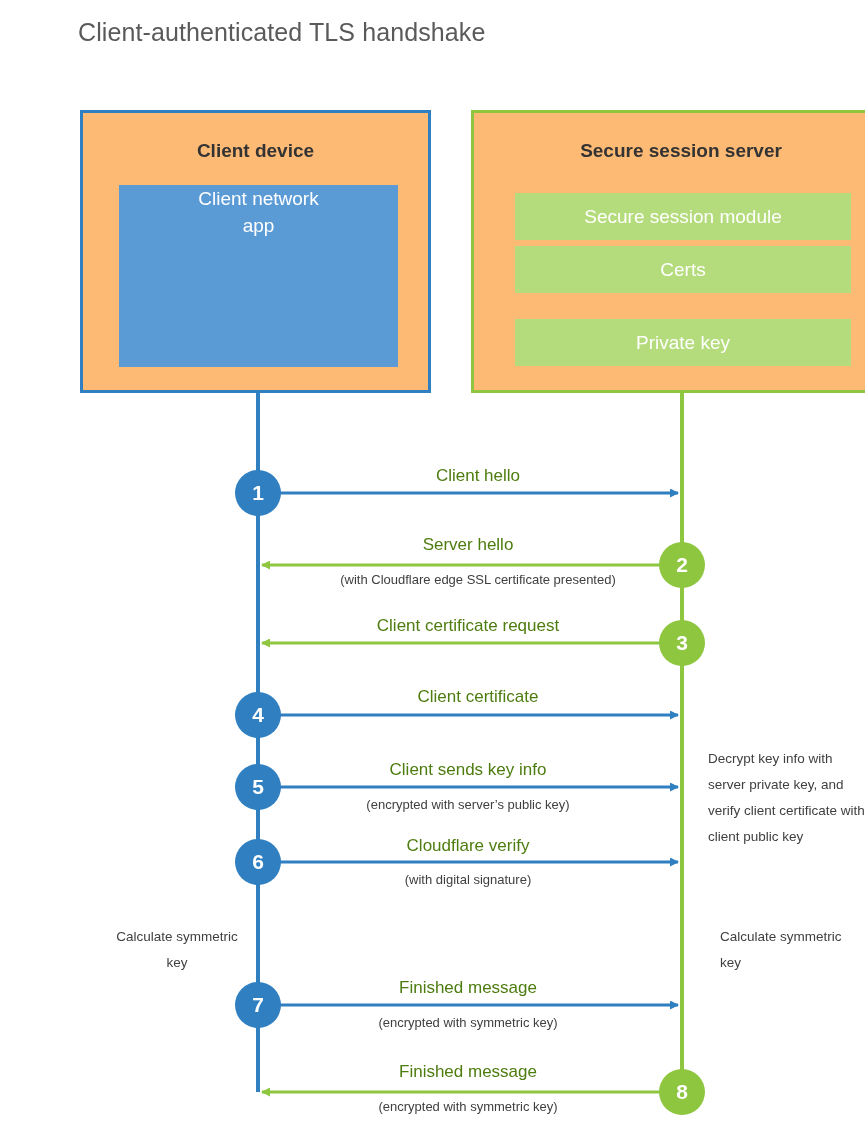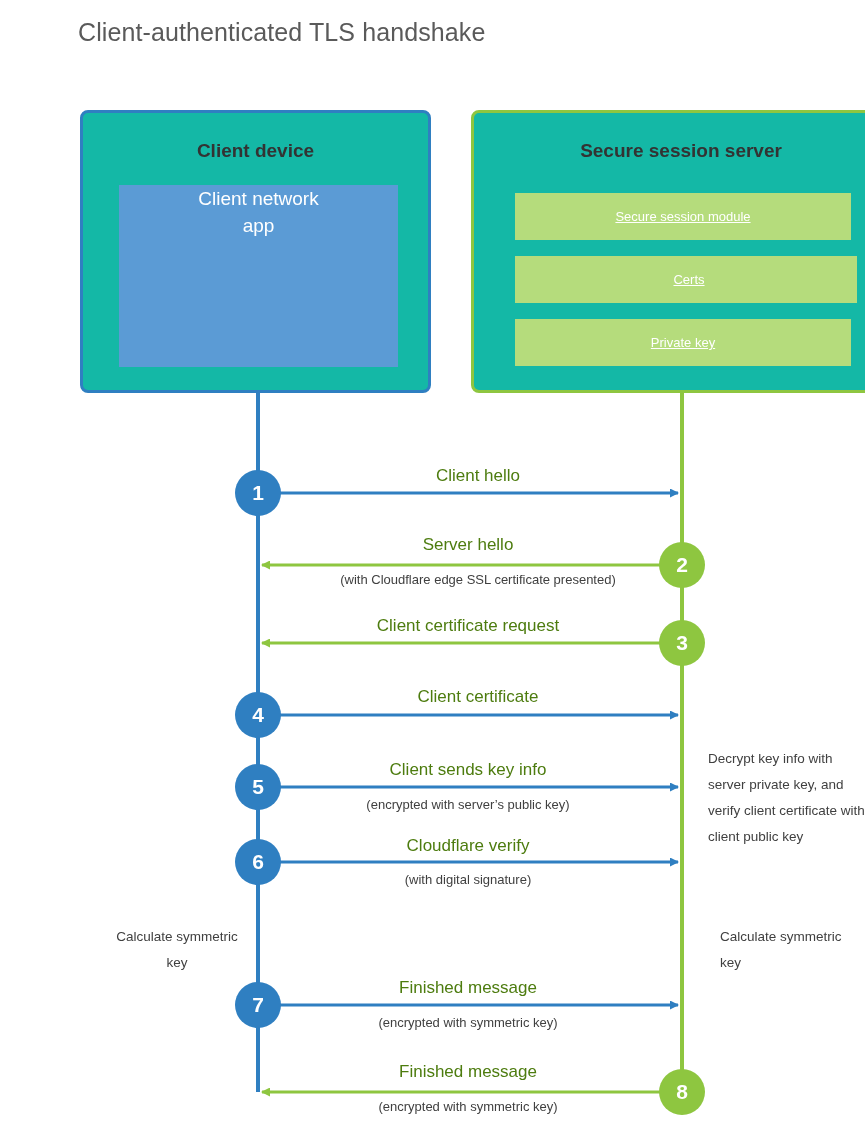--- a/index.html
+++ b/index.html
@@ -37,23 +37,22 @@
     font-size: 25px;
     font-weight: 400;
     color: #5a5a5a;
     letter-spacing: 0.1px;
     white-space: nowrap;
   }
 
   
   .party-box {
     position: absolute;
-    background: #14b8a6;
+    background: #fdba74;
     box-sizing: border-box;
-    border-radius: 8px;
   }
   #client-box {
     left: 32px; top: 110px;
     width: 351px; height: 283px;
     border: 3px solid #2f7fc1;
   }
   #server-box {
     left: 423px; top: 110px;
     width: 420px; height: 283px;
     border: 3px solid #8ec640;
@@ -80,29 +79,28 @@
     justify-content: center;
     text-align: center;
   }
   .server-bar {
     position: absolute;
     left: 41px;
     width: 336px;
     height: 47px;
     background: #b5dc7c;
     color: #ffffff;
-    font-size: 13px;
+    font-size: 19px;
     display: flex;
     align-items: center;
     justify-content: center;
     text-align: center;
-    text-decoration: underline;
   }
   #server-bar-0 { top: 80px; }
-  #server-bar-1 { top: 143px; padding-left: 6px; }
+  #server-bar-1 { top: 133px; }
   #server-bar-2 { top: 206px; }
 
   
   .step-badge {
     position: absolute;
     width: 46px; height: 46px;
     border-radius: 50%;
     color: #ffffff;
     font-size: 21px;
     font-weight: bold;

